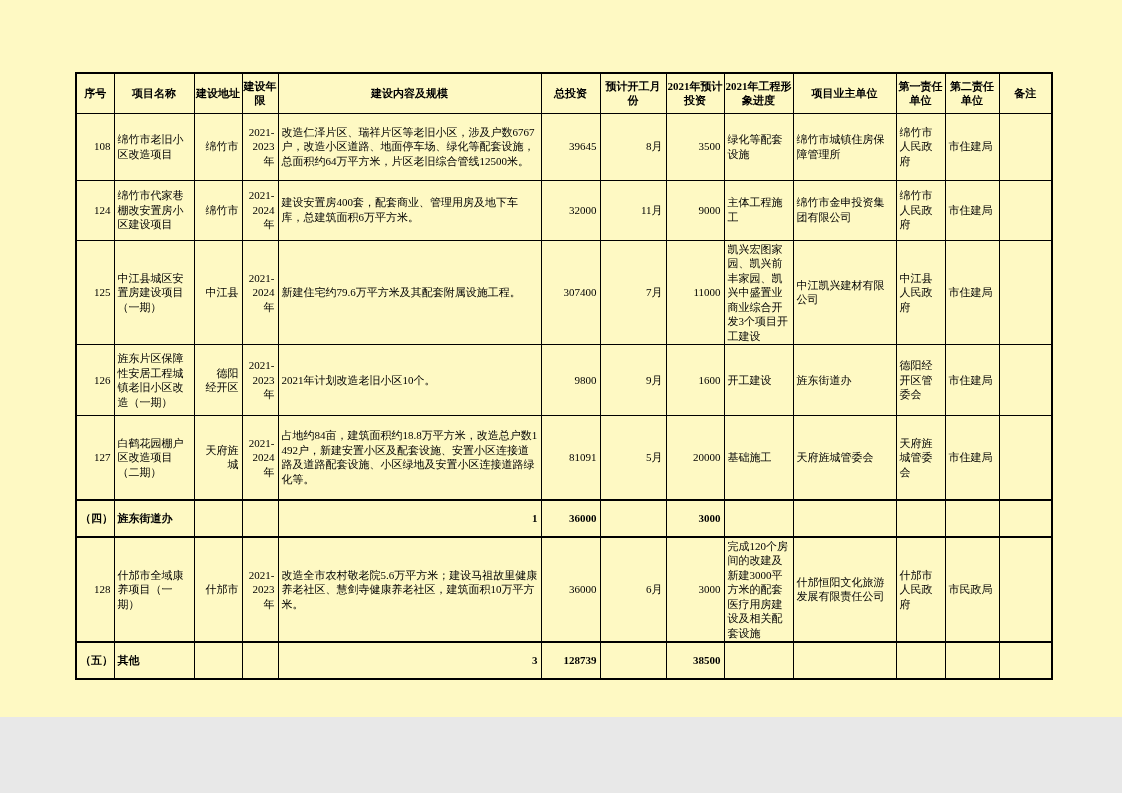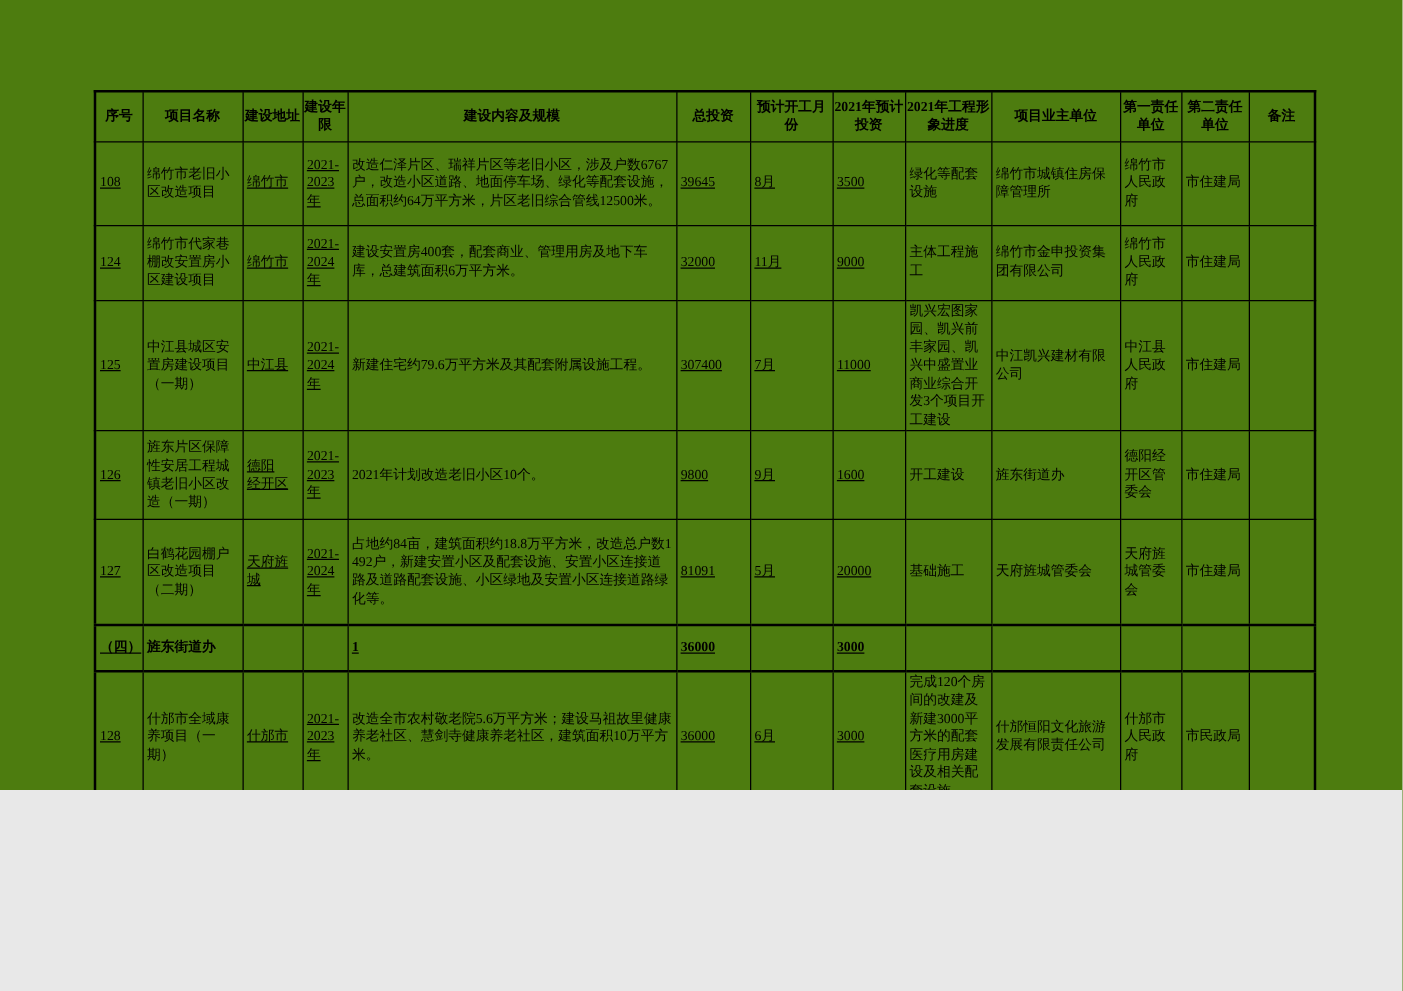--- a/index.html
+++ b/index.html
@@ -1,20 +1,20 @@
 <!DOCTYPE html>
 <html><head>
 <meta charset="utf-8">
 <style>
   html,body{margin:0;padding:0;background:#e8e8e8;}
   .page{
     position:relative;
-    width:1122px;height:632px;
+    width:1122px;height:717px;
     margin:0 auto;
-    background:#4d7c0f;
+    background:#fef9c3;
     font-family:"Liberation Serif","DejaVu Serif",serif;
     color:#000;
     overflow:hidden;
   }
   table.projects{
     position:absolute;
     left:75px;top:72px;
     width:978px;
     border-collapse:collapse;
     table-layout:fixed;
@@ -35,21 +35,21 @@
     font-weight:bold;
     text-align:center;
     padding:1px 1px;
   }
   tr.summary td{
     border-top:2px solid #000;
     border-bottom:2px solid #000;
     font-weight:bold;
   }
   .al{text-align:left;}
-  .ac{text-align:left;text-decoration:underline;}
+  .ac{text-align:right;}
   .page-number{
     position:absolute;
     left:0;right:0;
     top:742px;
     text-align:center;
     font-size:14px;
     letter-spacing:1px;
   }
 </style>
 </head>

